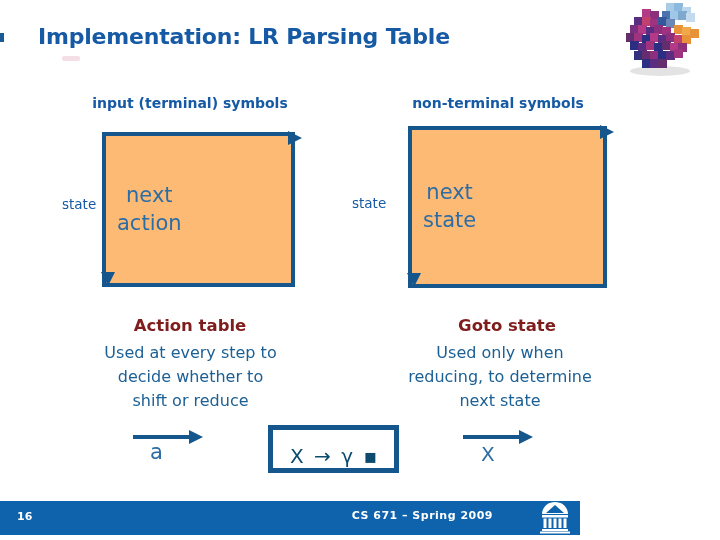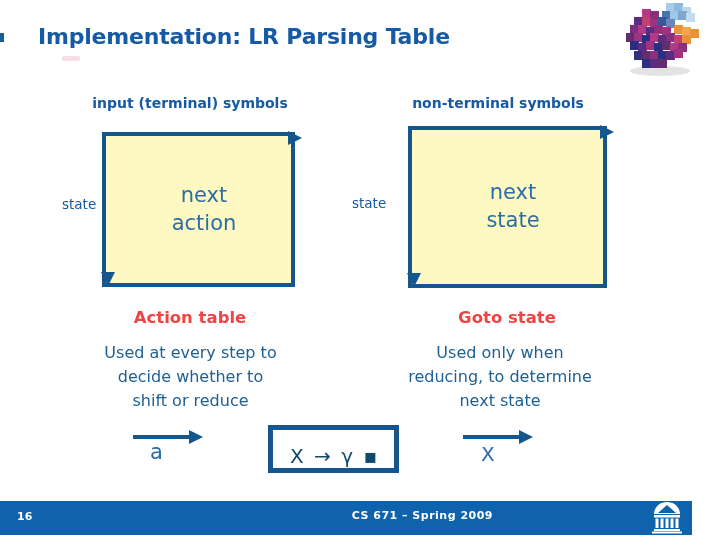--- a/index.html
+++ b/index.html
@@ -20,41 +20,41 @@
     font-size:14px;font-weight:bold;color:#1659a4;white-space:nowrap;
   }
   .col-header.left{left:70px;}
   .col-header.right{left:378px;}
 
   .state-label{position:absolute;font-size:13.5px;color:#1659a4;}
   .state-label.left{left:62px;top:196px;}
   .state-label.right{left:352px;top:195px;}
 
   .table-box{
-    position:absolute;background:#fef9c3;border:4px solid #15568d;box-sizing:border-box;
-    display:flex;align-items:center;justify-content:center;padding-left:11px;
+    position:absolute;background:#fdba74;border:4px solid #15568d;box-sizing:border-box;
+    display:flex;align-items:center;justify-content:flex-start;padding-left:11px;
   }
   .table-box.box1{left:102px;top:132px;width:193px;height:155px;}
   .table-box.box2{left:408px;top:126px;width:199px;height:162px;}
   .box-text{
     text-align:center;font-size:21px;color:#2d6da5;line-height:1.32;
   }
   .box-text span{display:block;}
   .head-right{
     position:absolute;top:-5px;right:-11px;width:0;height:0;
     border-top:7px solid transparent;border-bottom:7px solid transparent;border-left:14px solid #15568d;
   }
   .head-down{
     position:absolute;left:-5px;bottom:-3px;width:0;height:0;
     border-left:7px solid transparent;border-right:7px solid transparent;border-top:14px solid #15568d;
   }
 
   .table-name{
-    position:absolute;top:308px;width:200px;text-align:center;
-    font-size:16.5px;font-weight:bold;color:#ef4444;white-space:nowrap;
+    position:absolute;top:316px;width:200px;text-align:center;
+    font-size:16.5px;font-weight:bold;color:#7f1d1d;white-space:nowrap;
   }
   .table-name.left{left:90px;}
   .table-name.right{left:407px;}
 
   .desc{
     position:absolute;top:341px;text-align:center;font-size:16px;color:#1d6094;line-height:24px;
   }
   .desc.left{left:68px;width:245px;}
   .desc.right{left:371px;width:258px;}
 
@@ -72,21 +72,21 @@
   .label-x{left:481px;top:442px;font-size:20px;}
 
   .production-box{
     position:absolute;left:268px;top:425px;width:131px;height:48px;box-sizing:border-box;
     border:5px solid #15568d;background:#ffffff;
     display:flex;align-items:flex-end;justify-content:center;
     font-size:20px;color:#0c4a6e;word-spacing:4px;white-space:nowrap;
   }
 
   .footer-bar{
-    position:absolute;left:0;top:501px;width:692px;height:34px;background:#0e63ac;
+    position:absolute;left:0;top:501px;width:580px;height:34px;background:#0e63ac;
   }
   .page-num{
     position:absolute;left:17px;top:9px;font-size:11px;font-weight:bold;color:#ffffff;
   }
   .course{
     position:absolute;left:173px;top:8px;width:320px;text-align:right;
     font-size:11px;font-weight:bold;color:#ffffff;letter-spacing:.5px;white-space:nowrap;
   }
   .rotunda{position:absolute;right:8px;top:0px;}
 </style>

